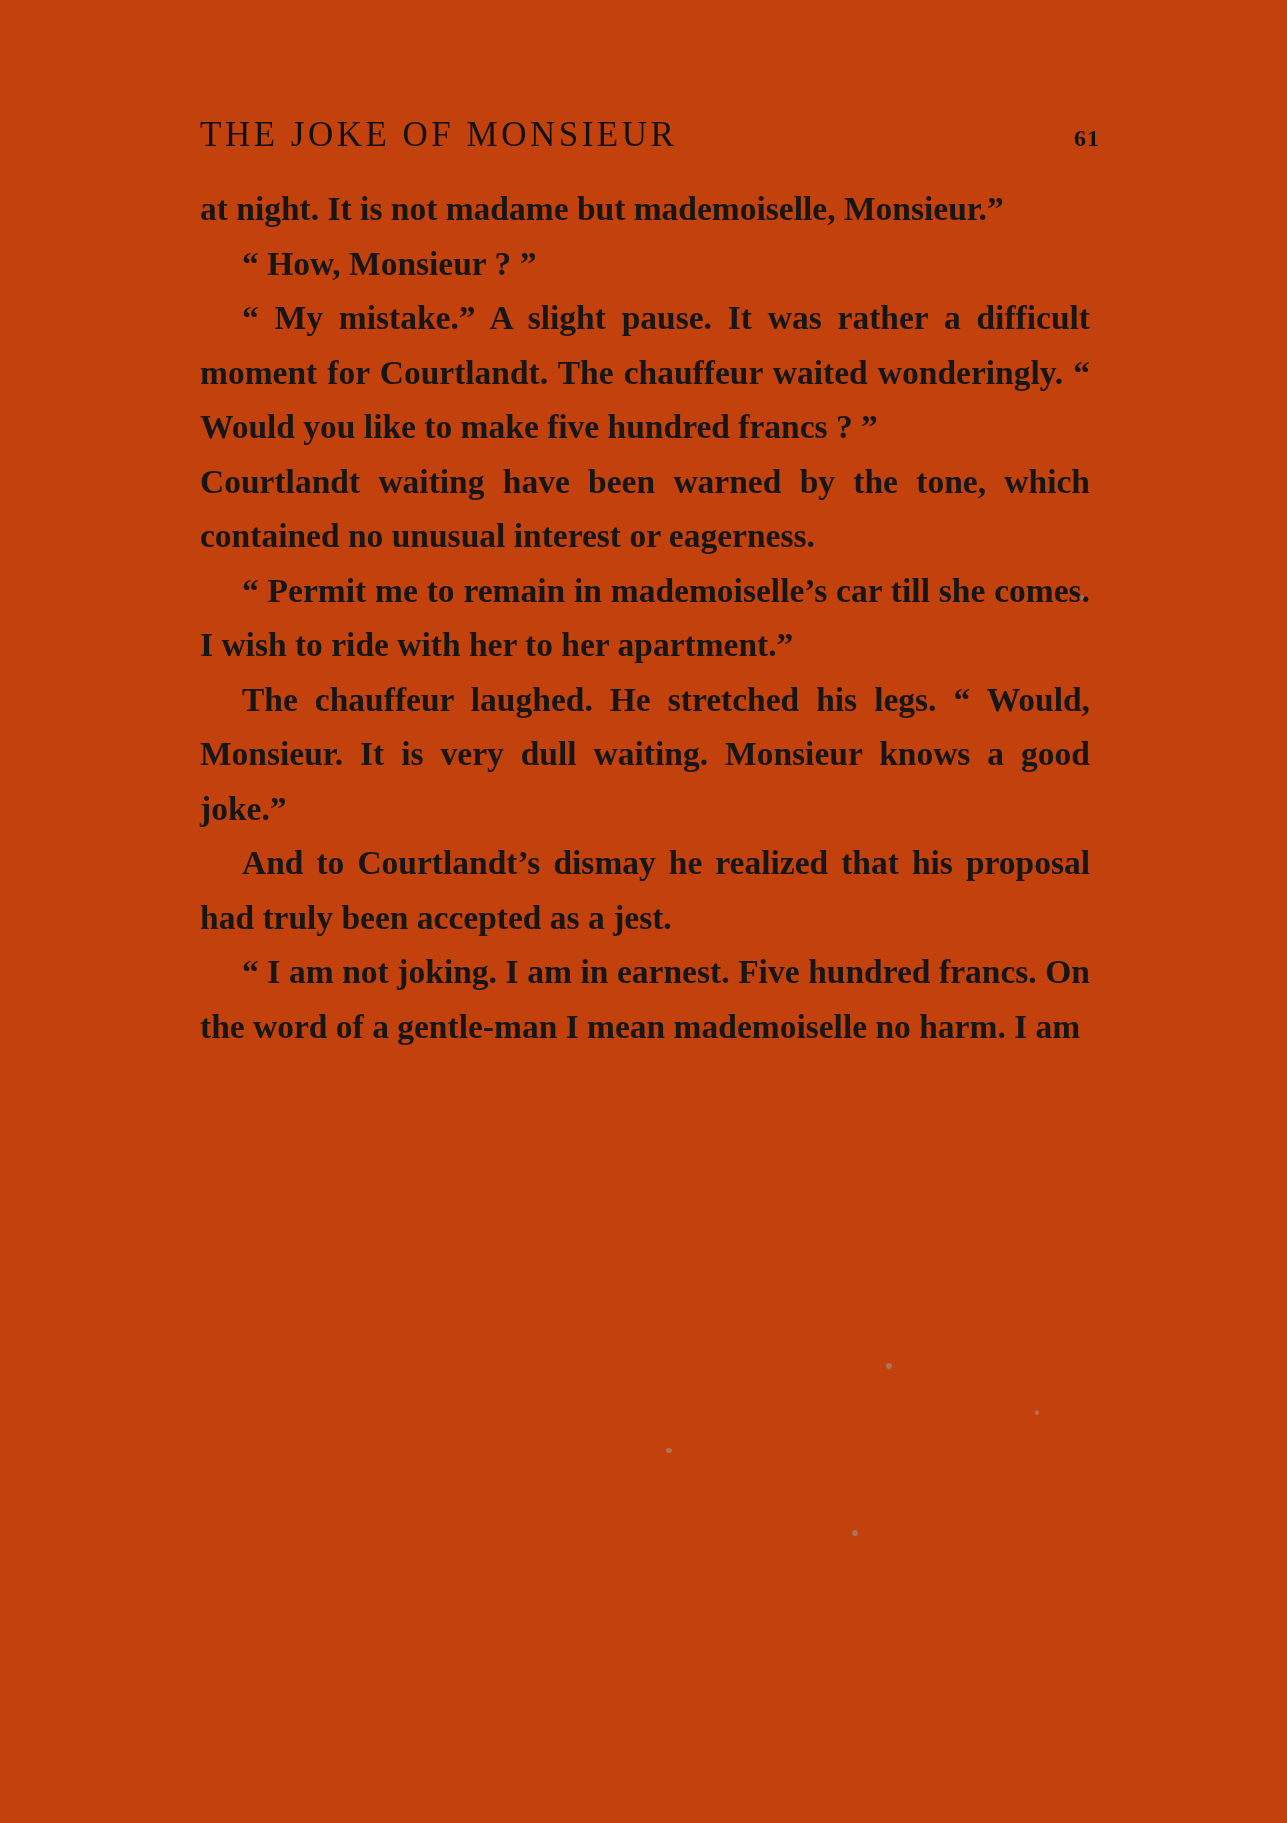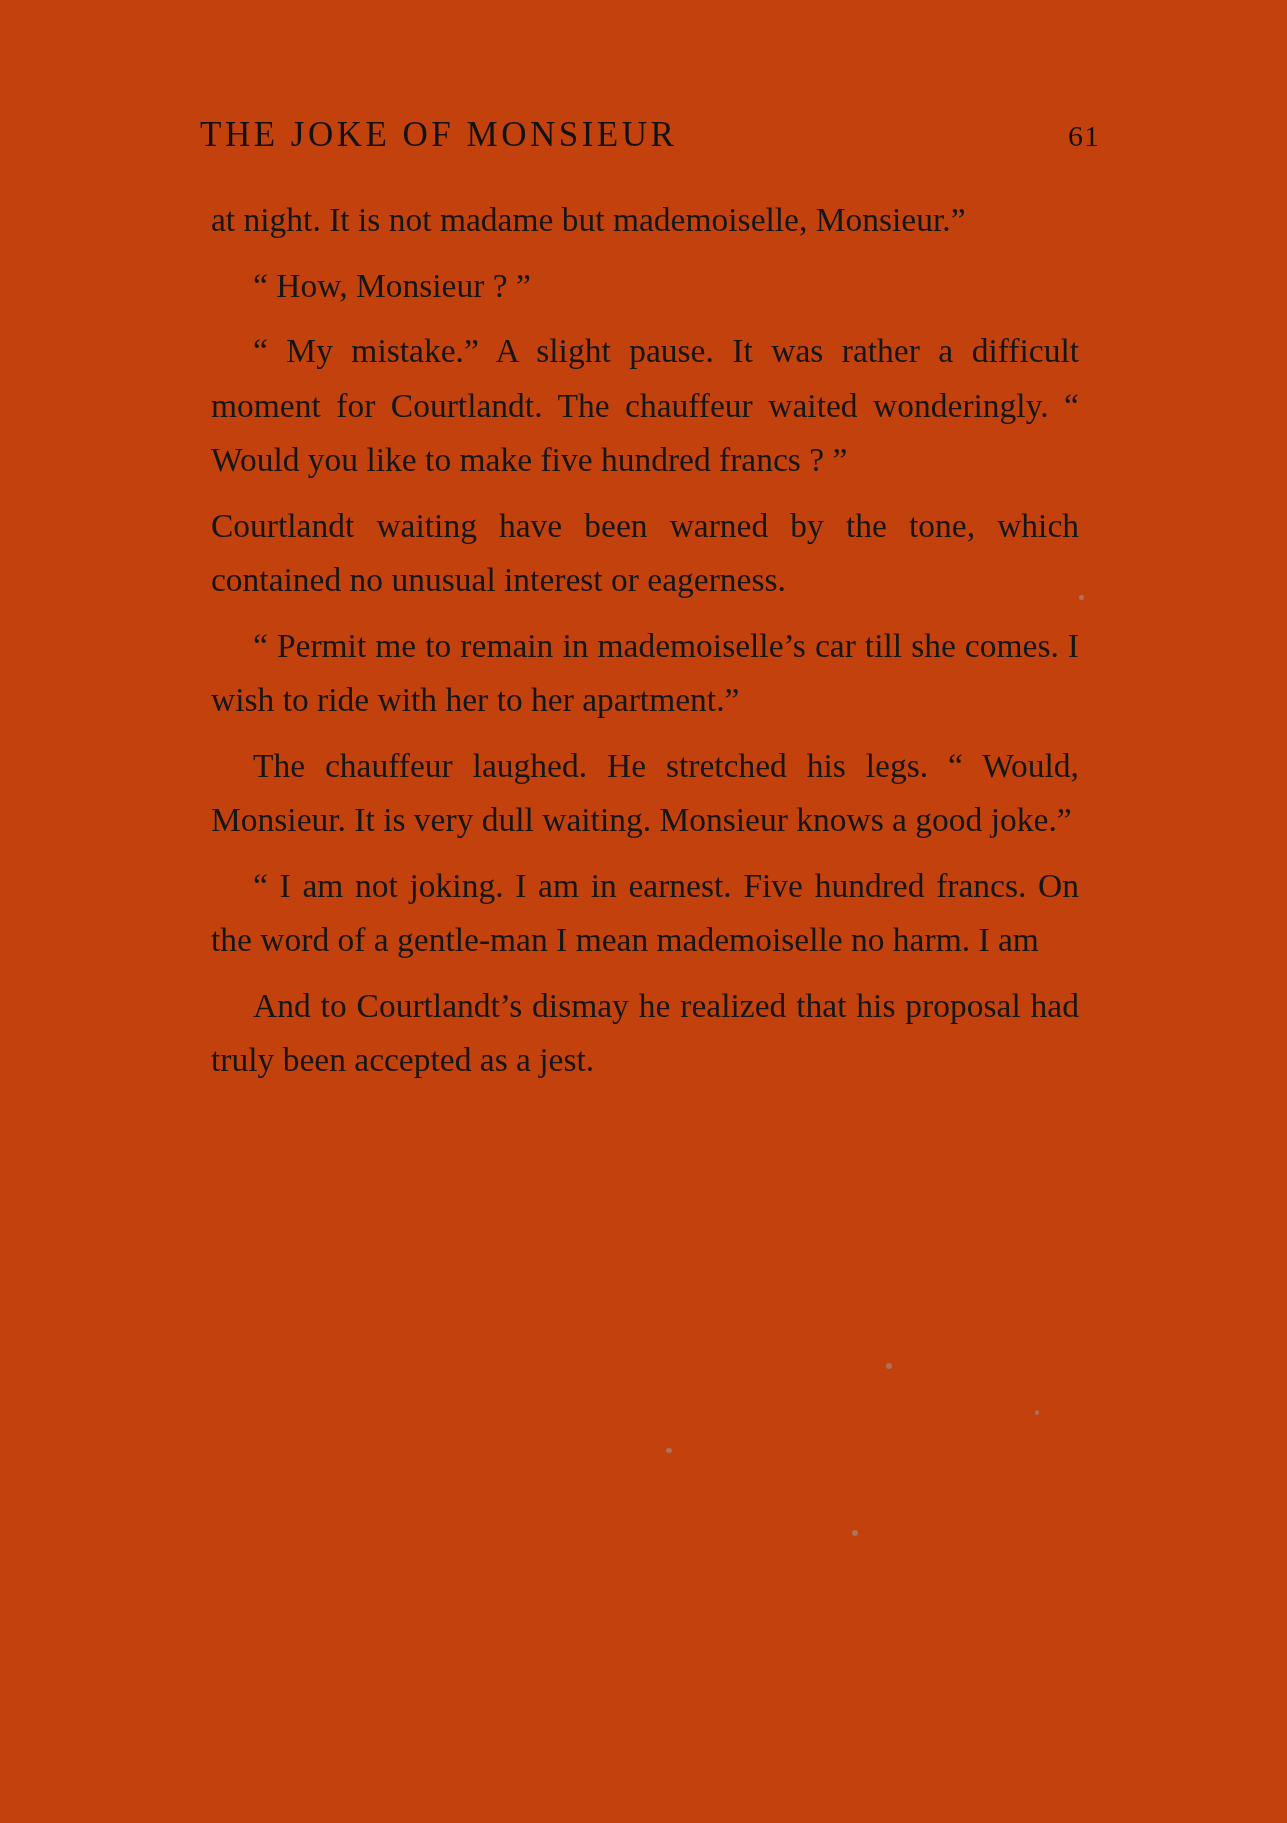--- a/index.html
+++ b/index.html
@@ -35,38 +35,39 @@
   }
   .head-title {
     font-family: "Liberation Serif", serif;
     font-size: 35px;
     letter-spacing: 3.5px;
     color: #121212;
     white-space: nowrap;
   }
   .folio {
     font-family: "Liberation Serif", serif;
-    font-size: 30px;
-    font-weight: 400;
+    font-size: 24px;
+    font-weight: 700;
     letter-spacing: 1px;
     color: #121212;
   }
   .body-text {
     position: absolute;
     left: 200px;
     top: 182px;
     width: 890px;
     font-size: 33.5px;
     line-height: 54.5px;
     text-align: justify;
     color: #161616;
   }
   .body-text p {
-    margin: 11px;
+    margin: 0;
     text-indent: 0;
+    font-weight: bold;
   }
   .body-text p.indent {
     text-indent: 42px;
   }
   
   .body-text p {
     text-align-last: left;
   }
   .speck {
     position: absolute;
@@ -90,22 +91,22 @@
     <span class="folio">61</span>
   </div>
 
   <div class="body-text">
     <p>at night.  It is not madame but mademoiselle, Monsieur.”</p>
     <p class="indent">“ How, Monsieur ? ”</p>
     <p class="indent">“ My mistake.”  A slight pause.  It was rather a difficult moment for Courtlandt.  The chauffeur waited wonderingly.  “ Would you like to make five hundred francs ? ”</p>
     <p>Courtlandt waiting have been warned by the tone, which contained no unusual interest or eagerness.</p>
     <p class="indent">“ Permit me to remain in mademoiselle’s car till she comes.  I wish to ride with her to her apartment.”</p>
     <p class="indent">The chauffeur laughed.  He stretched his legs.  “ Would, Monsieur.  It is very dull waiting.  Monsieur knows a good joke.”</p>
+    <p class="indent">And to Courtlandt’s dismay he realized that his proposal had truly been accepted as a jest.</p>
     <p class="indent">“ I am not joking.  I am in earnest.  Five hundred francs.  On the word of a gentle-man I mean mademoiselle no harm.  I am</p>
-    <p class="indent">And to Courtlandt’s dismay he realized that his proposal had truly been accepted as a jest.</p>
   </div>
 
   <span class="speck s1"></span>
   <span class="speck s2"></span>
   <span class="speck s3"></span>
   <span class="speck s4"></span>
   <span class="speck s5"></span>
 
 </div>
 

